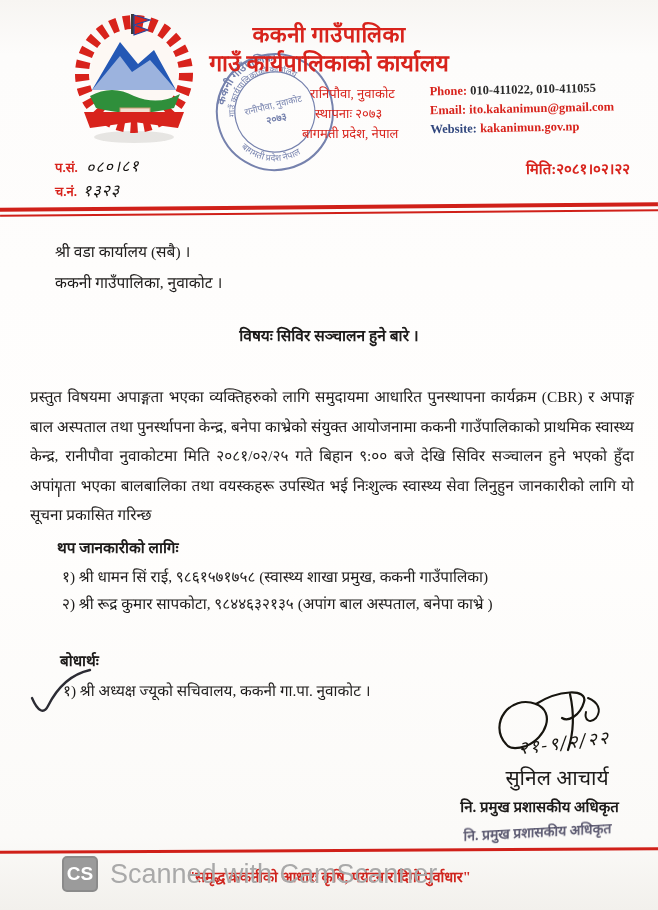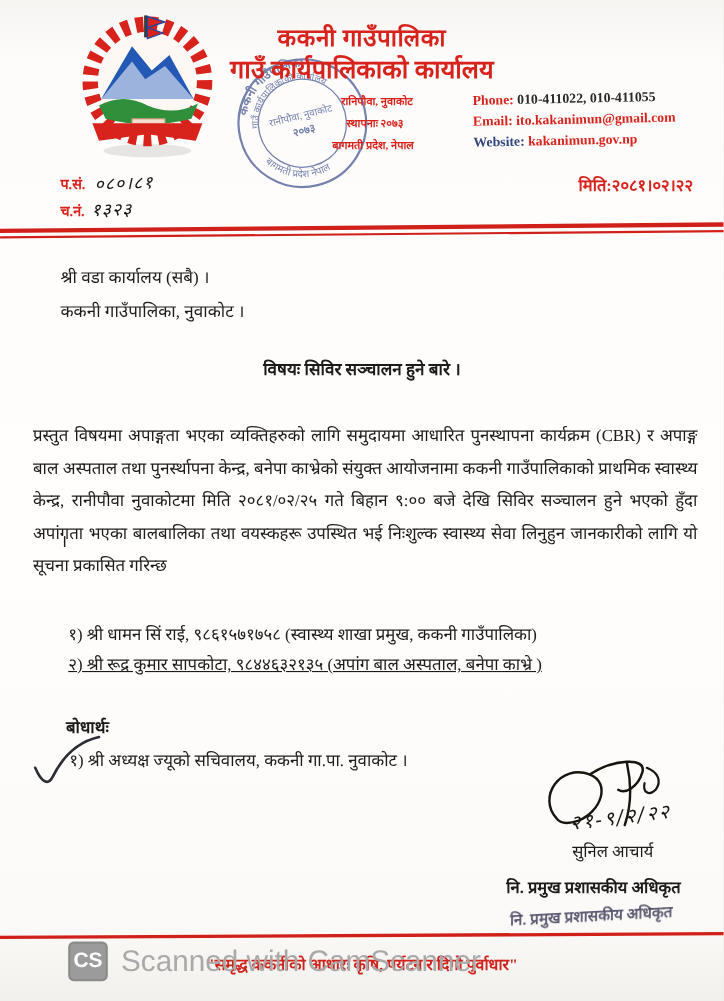--- a/index.html
+++ b/index.html
@@ -13,21 +13,21 @@
       linear-gradient(180deg, #f7f5f2 0%, #fdfcfb 6%, #fffefd 55%, #fbfaf8 92%, #f2f0ec 100%);
     overflow: hidden;
     font-family: "Liberation Serif", "DejaVu Serif", serif;
     color: #1d1b1a;
   }
   .abs { position: absolute; }
 
   
   .title1 { left: 0; right: 0; top: 18px; text-align: center; color: #d8231c; font-size: 22px; font-weight: bold; letter-spacing: .5px; }
   .title2 { left: 0; right: 0; top: 46px; text-align: center; color: #d8231c; font-size: 23px; font-weight: bold; }
-  .hdr-line { color: #d8231c; font-weight: bold; font-size: 10px; }
+  .hdr-line { color: #d8231c; font-weight: normal; font-size: 13px; }
   .hdr-addr { left: 310px; top: 84px; }
   .hdr-est  { left: 315px; top: 104px; }
   .hdr-prov { left: 302px; top: 124px; }
 
   .contact { left: 430px; top: 80px; width: 225px; font-family: "Liberation Serif", serif; font-size: 12.5px; font-weight: bold; line-height: 19px; transform: rotate(-1.2deg); }
   .contact .row { white-space: nowrap; }
   .lab-red { color: #d8231c; } .val-black { color: #2a2a2a; } .val-red { color: #d8231c; } .lab-blue { color: #31477e; }
 
   .date-line { right: 28px; top: 158px; color: #d8231c; font-size: 15px; font-weight: bold; }
 
@@ -41,31 +41,31 @@
 
   
   .to1 { left: 55px; top: 240px; font-size: 15.5px; }
   .to2 { left: 55px; top: 271px; font-size: 15.5px; }
   .subject { left: 0; right: 0; top: 324px; text-align: center; font-size: 15.5px; font-weight: 600; }
   .para { left: 30px; top: 382px; width: 604px; font-size: 15.3px; line-height: 29.5px; text-align: justify; }
   .para-end { left: 55px; top: 480px; font-size: 16px; }
 
   .mi-head { left: 57px; top: 537px; font-size: 15.3px; font-weight: 600; }
   .mi-item1 { left: 62px; top: 566px; font-size: 15.3px; }
-  .mi-item2 { left: 62px; top: 593px; font-size: 15.3px; text-decoration: underline; }
+  .mi-item2 { left: 62px; top: 593px; font-size: 15.3px; }
 
   .cc-head { left: 60px; top: 650px; font-size: 15.3px; font-weight: 600; }
   .cc-item1 { left: 63px; top: 680px; font-size: 15.3px; }
   .cc-item2 { left: 63px; top: 707px; font-size: 15.3px; }
   .check-svg { left: 28px; top: 668px; }
 
   
   .sig-svg { left: 492px; top: 688px; }
   .sig-date { left: 518px; top: 730px; font-family: "DejaVu Serif", serif; font-style: italic; font-size: 18px; color: #17150f; transform: rotate(-7deg); letter-spacing: 2px; }
-  .sig-name { left: 492px; top: 763px; width: 130px; text-align: center; font-size: 15px; }
+  .sig-name { left: 492px; top: 763px; width: 130px; text-align: center; font-size: 21px; }
   .sig-title { left: 437px; top: 796px; width: 205px; text-align: center; font-size: 15px; font-weight: 600; }
   .sig-stamp { left: 430px; top: 822px; width: 215px; text-align: center; font-size: 14px; font-weight: bold; color: rgba(58,56,84,.82); transform: rotate(-3deg) skewX(-4deg); filter: blur(.3px); }
 
   
   .rule-footer { left: 0; top: 849px; width: 658px; height: 3px; background: #d02019; transform: rotate(-0.3deg); }
   .slogan { left: 0; right: 0; top: 866px; text-align: center; color: #cf241d; font-size: 14.5px; font-weight: bold; }
   .cam { left: 62px; top: 856px; display: flex; align-items: center; gap: 12px; color: #a9a9a9; font-family: "Liberation Sans", sans-serif; font-size: 27px; }
   .cs-box { width: 36px; height: 36px; background: #9b9b9b; color: #fff; border-radius: 5px; display: flex; align-items: center; justify-content: center; font-size: 19px; font-weight: bold; border: 2px solid #8b8b8b; }
 
   
@@ -133,20 +133,21 @@
   <div class="abs rule-double"></div>
 
   <div class="abs to2">ककनी गाउँपालिका, नुवाकोट ।</div>
   <div class="abs to1">श्री वडा कार्यालय (सबै) ।</div>
 
   <div class="abs subject">विषयः सिविर सञ्चालन हुने बारे ।</div>
 
   <div class="abs para">प्रस्तुत विषयमा अपाङ्गता भएका  व्यक्तिहरुको लागि समुदायमा आधारित पुनस्थापना कार्यक्रम (CBR) र अपाङ्ग बाल अस्पताल तथा पुनर्स्थापना केन्द्र, बनेपा काभ्रेको संयुक्त आयोजनामा ककनी गाउँपालिकाको प्राथमिक स्वास्थ्य केन्द्र, रानीपौवा नुवाकोटमा मिति २०८१/०२/२५ गते बिहान ९:०० बजे देखि सिविर सञ्चालन हुने भएको हुँदा अपांगता भएका बालबालिका तथा वयस्कहरू उपस्थित भई निःशुल्क स्वास्थ्य सेवा लिनुहुन जानकारीको लागि यो सूचना प्रकासित गरिन्छ</div>
   <div class="abs para-end">।</div>
 
+  <div class="abs mi-head">थप जानकारीको लागिः</div>
   <div class="abs mi-item1">१)  श्री धामन सिं राई, ९८६१५७१७५८ (स्वास्थ्य शाखा प्रमुख, ककनी गाउँपालिका)</div>
   <div class="abs mi-item2">२)  श्री रूद्र कुमार सापकोटा, ९८४४६३२१३५ (अपांग बाल अस्पताल, बनेपा काभ्रे )</div>
 
   <div class="abs cc-head">बोधार्थः</div>
   <div class="abs cc-item1">१)  श्री अध्यक्ष ज्यूको सचिवालय, ककनी गा.पा. नुवाकोट ।</div>
   <svg class="abs check-svg" width="70" height="50" viewBox="0 0 70 50">
     <path d="M4,30 C10,44 16,46 20,38 C30,18 44,6 62,2" fill="none" stroke="#2c2c34" stroke-width="2.4" stroke-linecap="round"></path>
   </svg>
 
   <svg class="abs sig-svg" width="150" height="75" viewBox="0 0 150 75">

